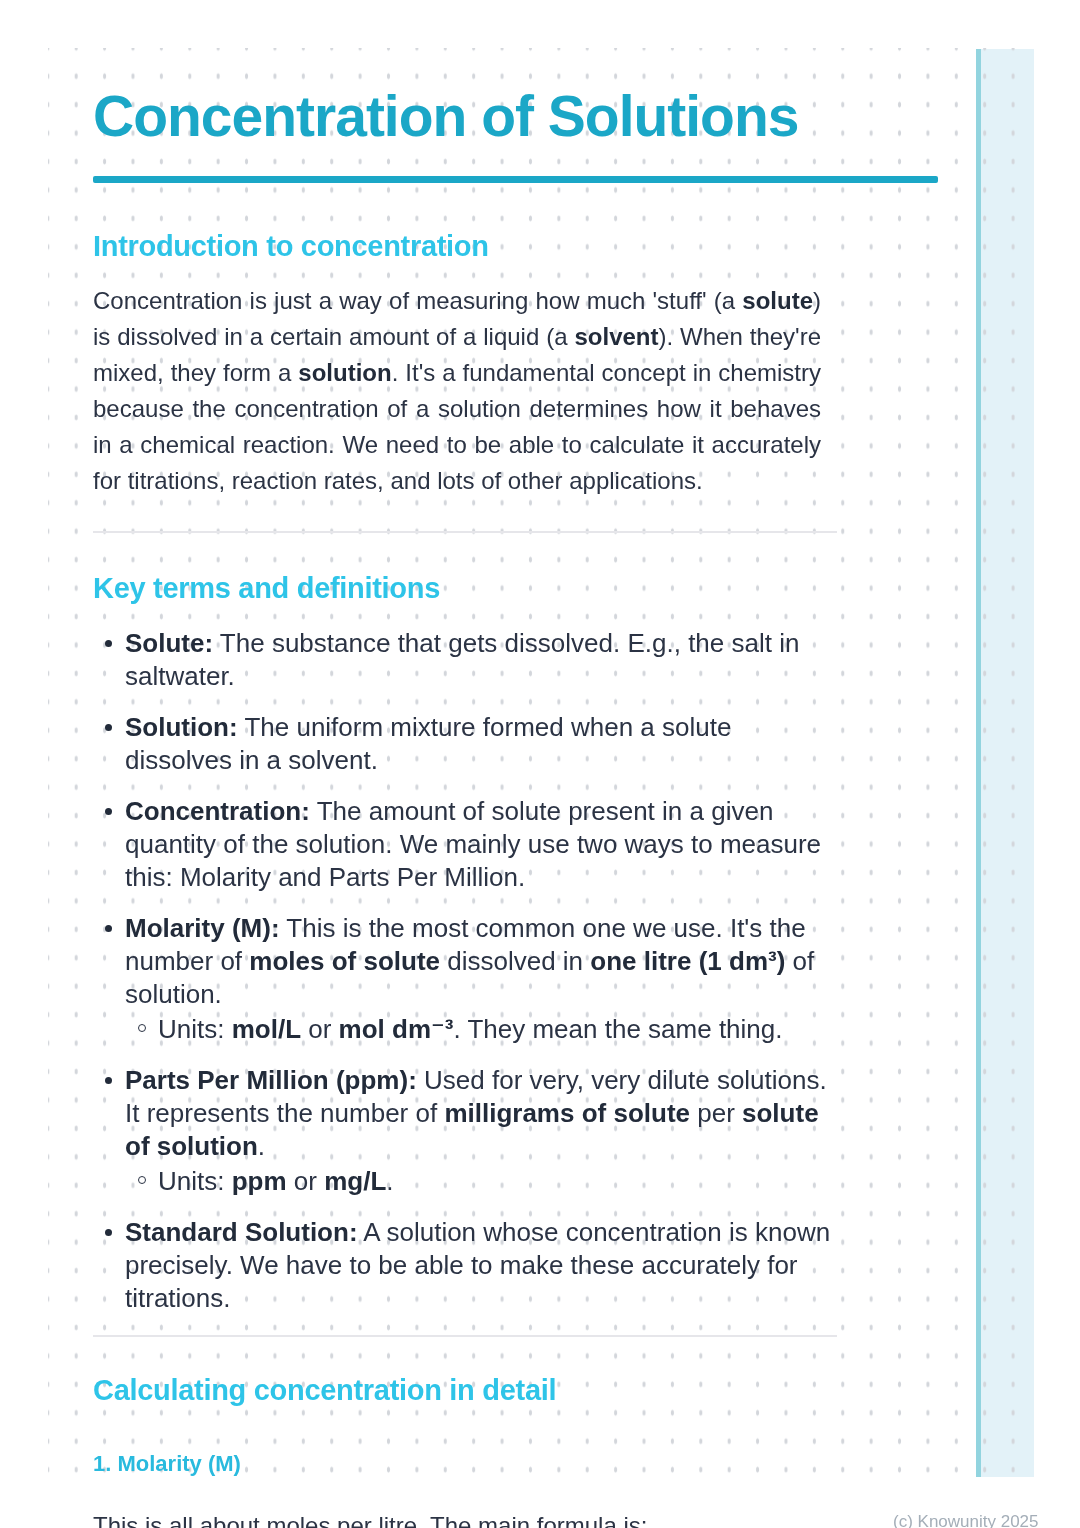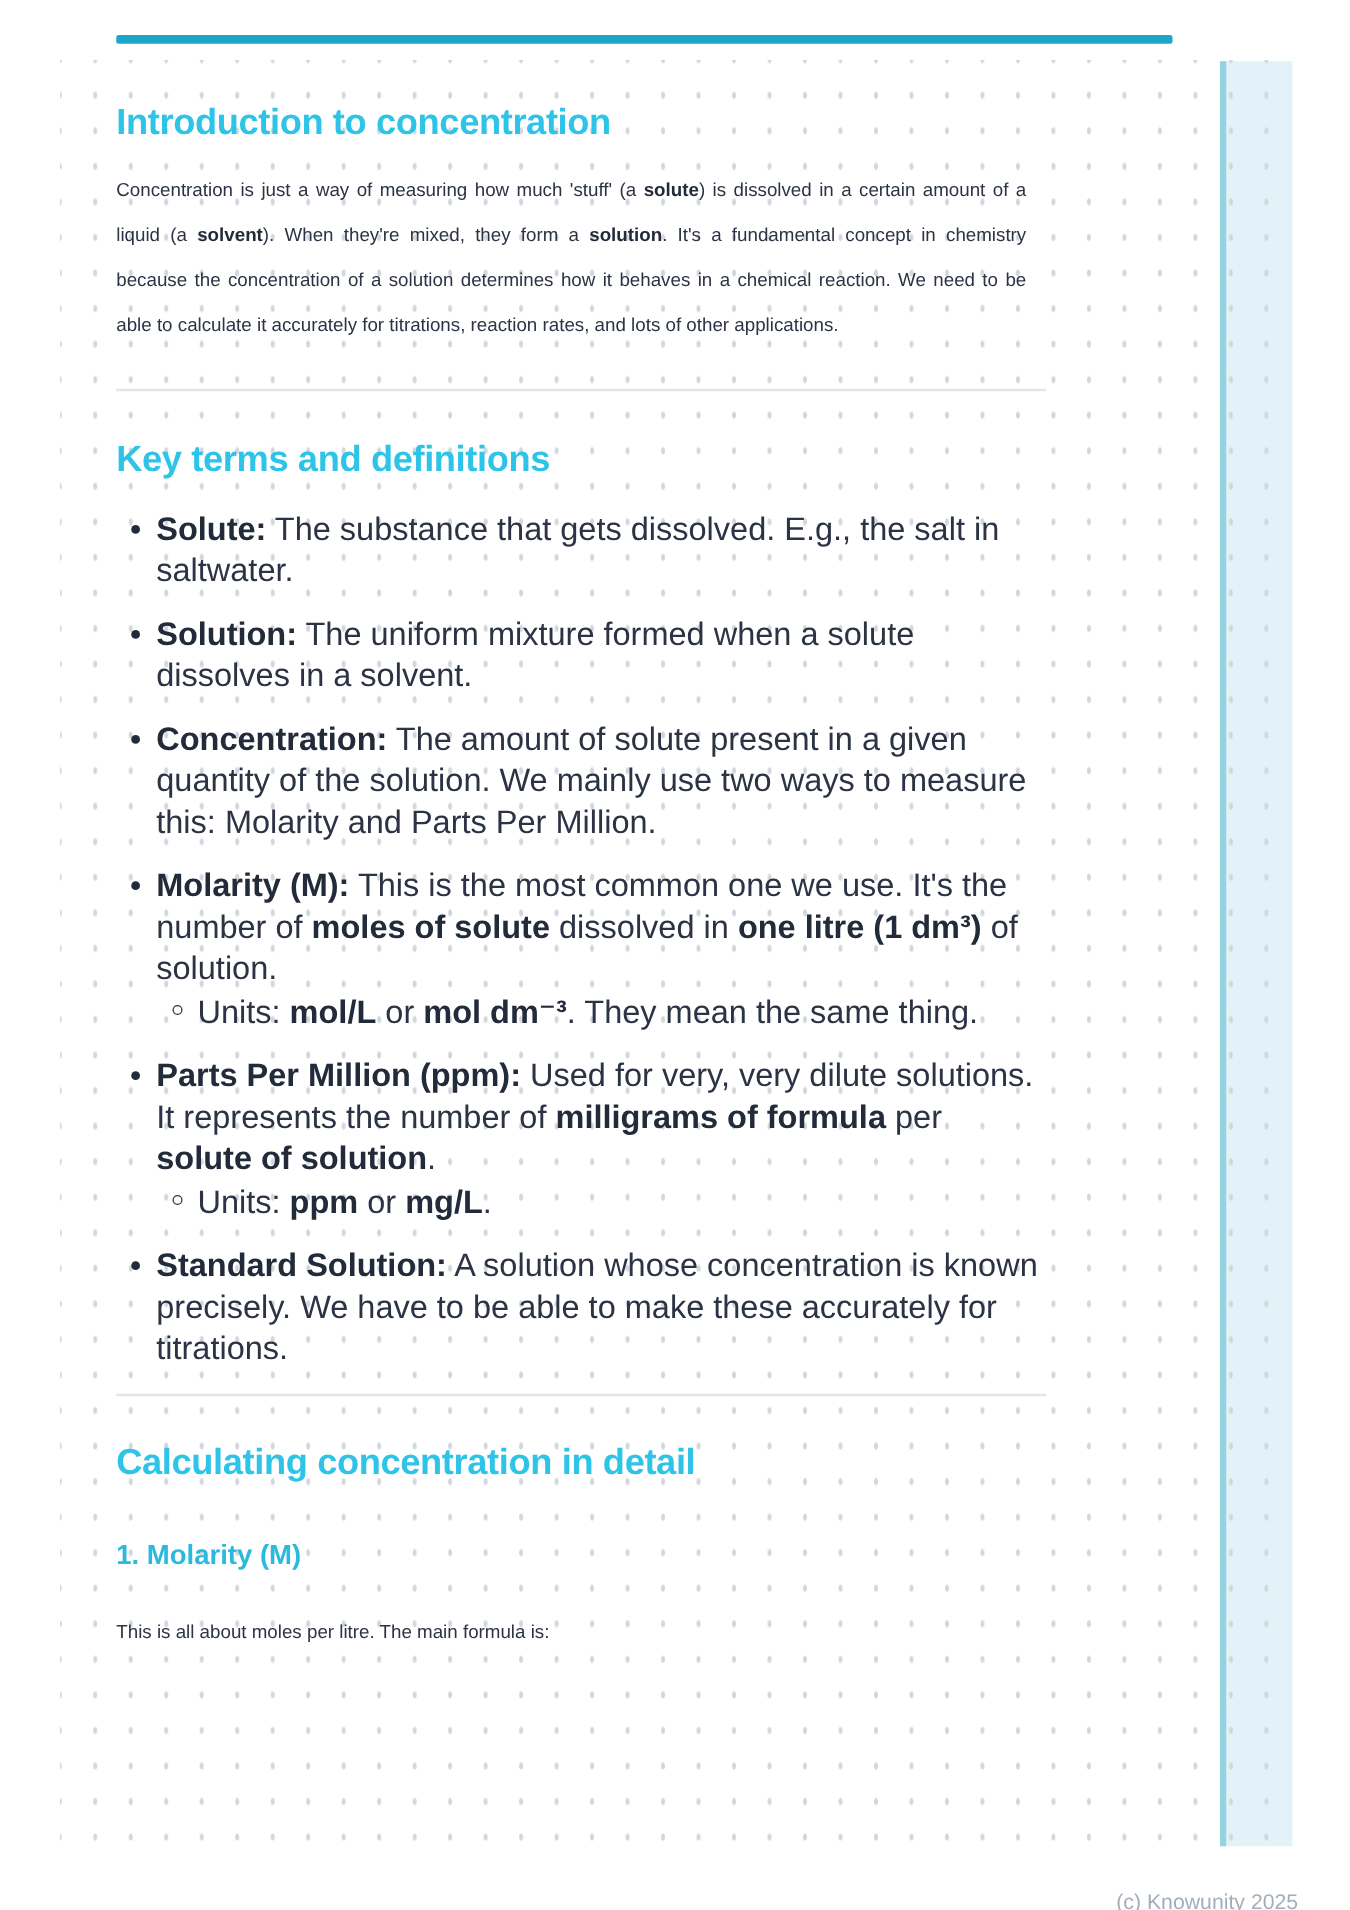--- a/index.html
+++ b/index.html
@@ -83,21 +83,21 @@
 
   h3.sub-heading {
     font-size: 22px;
     line-height: 30px;
     font-weight: 700;
     color: #29bade;
     margin: 42px 0 0 0;
   }
 
   p.body-par {
-    font-size: 15px;
+    font-size: 24px;
     line-height: 36px;
     margin: 20px 16px 0 0;
     color: #2b3344;
   }
   p.justify { text-align: justify; }
   p.last-par { margin-top: 30px; line-height: 33px; }
 
   strong { font-weight: 700; color: #222b3a; }
 
   .divider {
@@ -164,39 +164,40 @@
 </head>
 <body>
 
 <div class="page">
 
   <div class="side-strip"></div>
   <div class="dots"></div>
 
   <main class="content">
 
+    <h1 class="page-title">Concentration of Solutions</h1>
 
     <div class="title-rule"></div>
 
     <h2 class="h2-intro">Introduction to concentration</h2>
 
     <p class="body-par justify">Concentration is just a way of measuring how much 'stuff' (a <strong>solute</strong>) is dissolved in a certain amount of a liquid (a <strong>solvent</strong>). When they're mixed, they form a <strong>solution</strong>. It's a fundamental concept in chemistry because the concentration of a solution determines how it behaves in a chemical reaction. We need to be able to calculate it accurately for titrations, reaction rates, and lots of other applications.</p>
 
     <div class="divider"></div>
 
     <h2 class="h2-terms">Key terms and definitions</h2>
 
     <ul class="terms">
         <li><span><strong>Solute:</strong> The substance that gets dissolved. E.g., the salt in saltwater.</span></li>
         <li><span><strong>Solution:</strong> The uniform mixture formed when a solute dissolves in a solvent.</span></li>
         <li><span><strong>Concentration:</strong> The amount of solute present in a given quantity of the solution. We mainly use two ways to measure this: Molarity and Parts Per Million.</span></li>
         <li><span><strong>Molarity (M):</strong> This is the most common one we use. It's the number of <strong>moles of solute</strong> dissolved in <strong>one litre (1 dm³)</strong> of solution.</span><ul class="sub-list">
             <li>Units: <strong>mol/L</strong> or <strong>mol dm⁻³</strong>. They mean the same thing.</li>
           </ul></li>
-        <li><span><strong>Parts Per Million (ppm):</strong> Used for very, very dilute solutions. It represents the number of <strong>milligrams of formula</strong> per <strong>solute of solution</strong>.</span><ul class="sub-list">
+        <li><span><strong>Parts Per Million (ppm):</strong> Used for very, very dilute solutions. It represents the number of <strong>milligrams of solute</strong> per <strong>solute of solution</strong>.</span><ul class="sub-list">
             <li>Units: <strong>ppm</strong> or <strong>mg/L</strong>.</li>
           </ul></li>
         <li><span><strong>Standard Solution:</strong> A solution whose concentration is known precisely. We have to be able to make these accurately for titrations.</span></li>
       </ul>
 
     <div class="divider divider-2"></div>
 
     <h2 class="h2-calc">Calculating concentration in detail</h2>
 
     <h3 class="sub-heading">1. Molarity (M)</h3>

